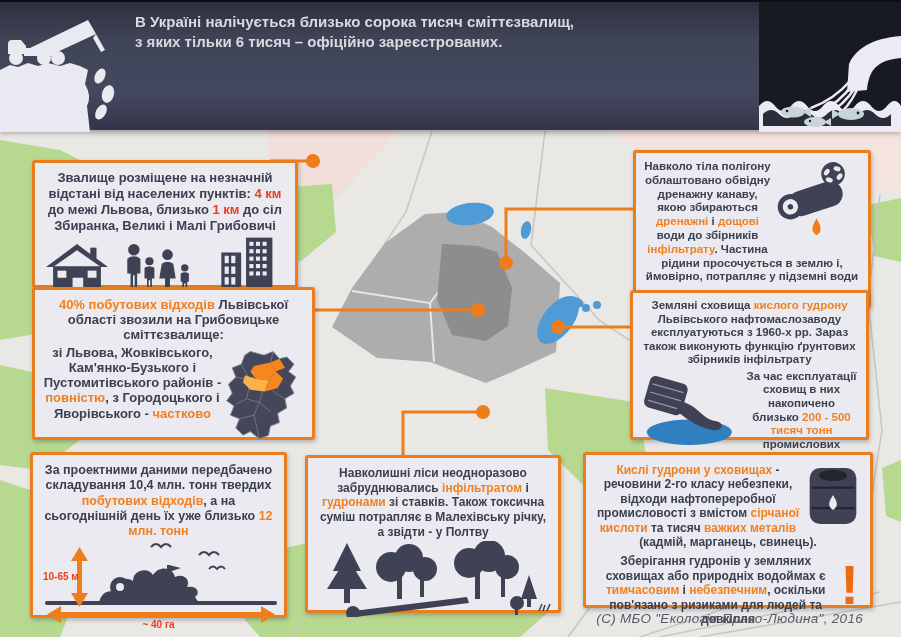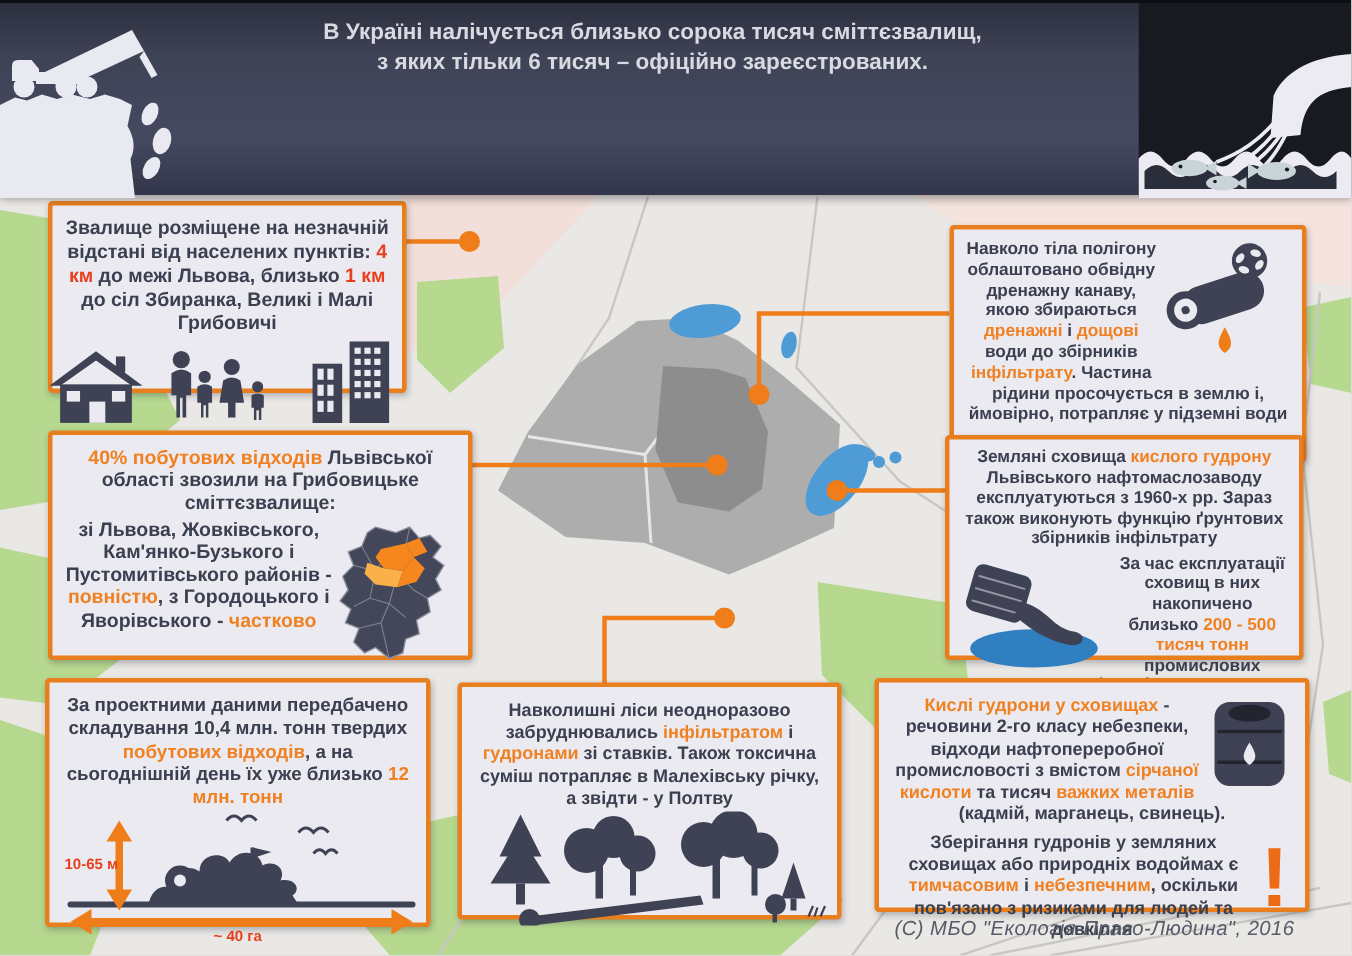--- a/index.html
+++ b/index.html
@@ -4,35 +4,35 @@
 <style>
   html,body{margin:0;padding:0;background:#d9d7d4;}
   .stage{position:relative;width:901px;height:637px;overflow:hidden;
          font-family:"Liberation Sans",sans-serif;background:#eae8e5;}
   svg{display:block}
   
   .header{position:absolute;left:0;top:0;width:901px;height:130px;z-index:30;
           background:linear-gradient(180deg,#2c2f3e 0%,#3f4356 28%,#454960 70%,#33364a 100%);
           border-top:2px solid #0d0e13;box-sizing:border-box;
           box-shadow:0 3px 5px rgba(20,20,30,.35);}
-  .header-text{position:absolute;left:135px;right:166px;top:10px;text-align:center;
+  .header-text{position:absolute;left:135px;right:166px;top:10px;text-align:left;
                color:#d9d9e1;font-weight:bold;font-size:15px;line-height:1.32;}
   .header-title{margin-top:7px;color:#f28222;font-size:30px;font-weight:bold;letter-spacing:.5px;}
   .truck-wrap{position:absolute;left:0;top:0;width:118px;height:130px;}
   .fish-wrap{position:absolute;right:0;top:0;width:142px;height:130px;}
   
   .map-layer{position:absolute;left:0;top:0;z-index:0;}
   .connector-layer{position:absolute;left:0;top:0;z-index:10;}
   
   .box{position:absolute;background:#ebeaf0;border:3px solid #e87e1d;border-radius:3px;
        box-shadow:1px 2px 4px rgba(40,40,60,.3);color:#3b4050;font-weight:bold;
        text-align:center;box-sizing:border-box;z-index:20;}
   .seg-orange{color:#f08122;} .seg-red{color:#e8401f;}
   .box p{margin:0;}
-  #box-location{left:32px;top:134px;width:239px;height:128px;padding:7px 8px 4px;font-size:13px;line-height:1.22;}
+  #box-location{left:32px;top:160px;width:266px;height:128px;padding:7px 8px 4px;font-size:13px;line-height:1.22;}
   #box-location .icons-row{display:flex;justify-content:center;align-items:flex-end;gap:16px;margin-top:3px;}
   #box-waste{left:32px;top:287px;width:283px;height:153px;padding:7px 7px 4px;font-size:13px;line-height:1.16;}
   #box-waste .body-row{display:flex;align-items:flex-start;margin-top:3px;}
   #box-waste .body-row p{flex:1 1 58%;}
   #box-waste .oblast{flex:0 0 82px;}
   #box-volume{left:30px;top:452px;width:257px;height:166px;padding:8px 8px 2px;font-size:12.5px;line-height:1.22;}
   #box-volume .illo{position:relative;height:88px;margin-top:2px;}
   #box-volume .dim-label{position:absolute;font-size:10px;}
   #box-volume .h-label{left:2px;top:30px;}
   #box-volume .a-label{left:50%;transform:translateX(-50%);bottom:-2px;}

